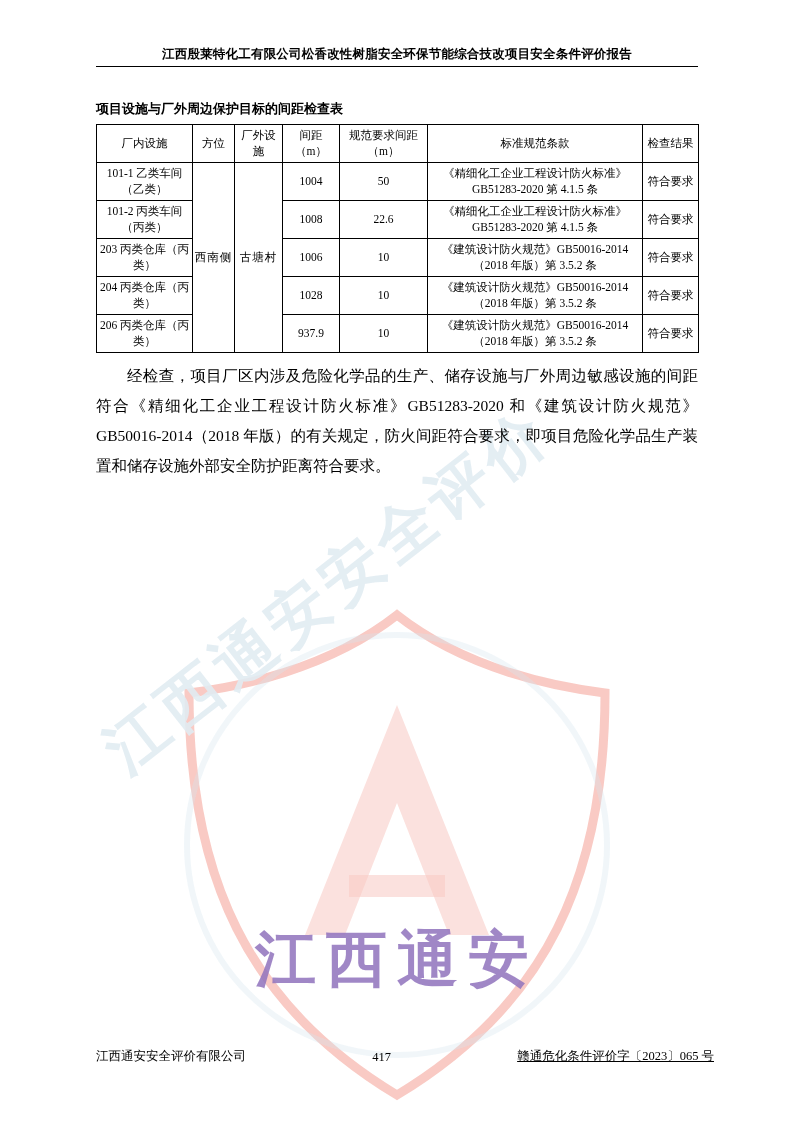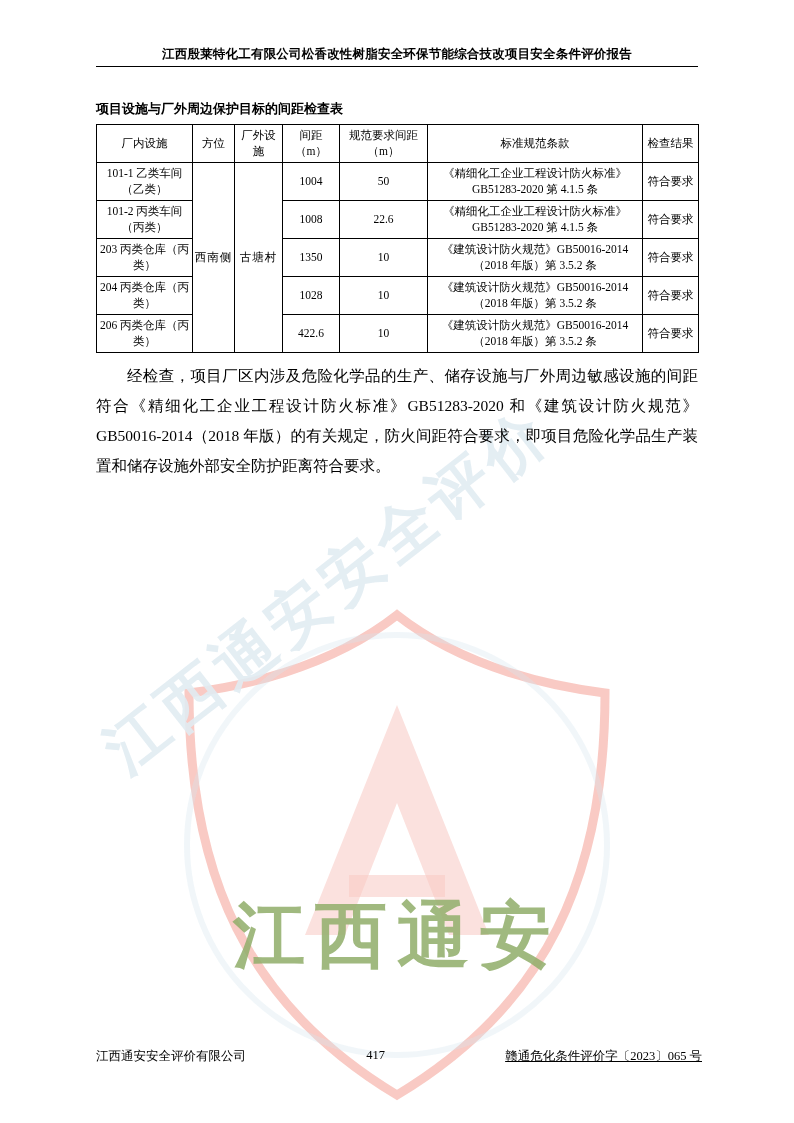--- a/index.html
+++ b/index.html
@@ -114,25 +114,25 @@
     top: 575px;
     transform: translateX(-50%);
     width: 640px;
     height: 560px;
     pointer-events: none;
     opacity: 0.62;
   }
   .wm-text {
     position: absolute;
     left: 50%;
-    top: 313px;
+    top: 344px;
     transform: translateX(-50%);
-    font-size: 72px;
-    font-weight: bold;
-    color: #4d7c0f;
+    font-size: 61px;
+    font-weight: bold;
+    color: #4c1d95;
     letter-spacing: 10px;
     white-space: nowrap;
     font-family: "Liberation Sans", sans-serif;
     opacity: 0.85;
   }
   .wm-diag {
     position: absolute;
     left: 10px;
     top: 150px;
     transform: rotate(-38deg);
@@ -143,24 +143,24 @@
     letter-spacing: 6px;
     white-space: nowrap;
     font-family: "Liberation Sans", sans-serif;
     opacity: 0.9;
   }
 
   
   .footer {
     position: absolute;
     left: 96px;
-    right: 92px;
+    right: 80px;
     bottom: 58px;
     display: flex;
-    align-items: flex-start;
+    align-items: flex-end;
     justify-content: space-between;
     font-size: 12.5px;
   }
   .footer-center { flex: 0 0 auto; }
   .footer-left { flex: 0 0 auto; }
   .footer-right { flex: 0 0 auto; text-decoration: underline; }
 </style>
 </head>
 <body>
 
@@ -234,35 +234,35 @@
         </tr>
         <tr>
           <td class="left-name">101-2 丙类车间（丙类）</td>
           <td>1008</td>
           <td>22.6</td>
           <td class="std">《精细化工企业工程设计防火标准》GB51283-2020 第 4.1.5 条</td>
           <td>符合要求</td>
         </tr>
         <tr>
           <td class="left-name">203 丙类仓库（丙类）</td>
-          <td>1350</td>
+          <td>1006</td>
           <td>10</td>
           <td class="std">《建筑设计防火规范》GB50016-2014（2018 年版）第 3.5.2 条</td>
           <td>符合要求</td>
         </tr>
         <tr>
           <td class="left-name">204 丙类仓库（丙类）</td>
           <td>1028</td>
           <td>10</td>
           <td class="std">《建筑设计防火规范》GB50016-2014（2018 年版）第 3.5.2 条</td>
           <td>符合要求</td>
         </tr>
         <tr>
           <td class="left-name">206 丙类仓库（丙类）</td>
-          <td>422.6</td>
+          <td>937.9</td>
           <td>10</td>
           <td class="std">《建筑设计防火规范》GB50016-2014（2018 年版）第 3.5.2 条</td>
           <td>符合要求</td>
         </tr>
       </tbody>
     </table>
 
     <div class="para indent">经检查，项目厂区内涉及危险化学品的生产、储存设施与厂外周边敏感设施的间距符合《精细化工企业工程设计防火标准》GB51283-2020 和《建筑设计防火规范》GB50016-2014（2018 年版）的有关规定，防火间距符合要求，即项目危险化学品生产装置和储存设施外部安全防护距离符合要求。</div>
   </div>
 

